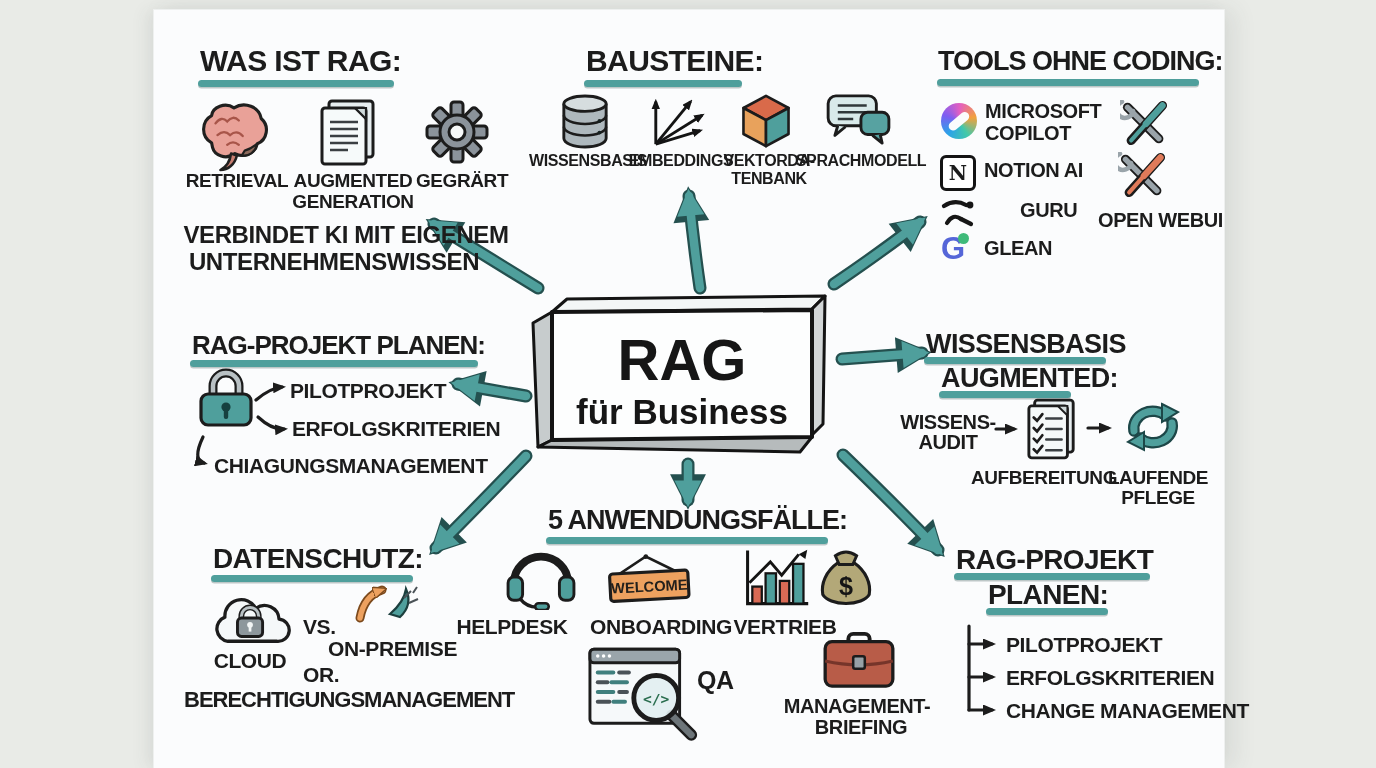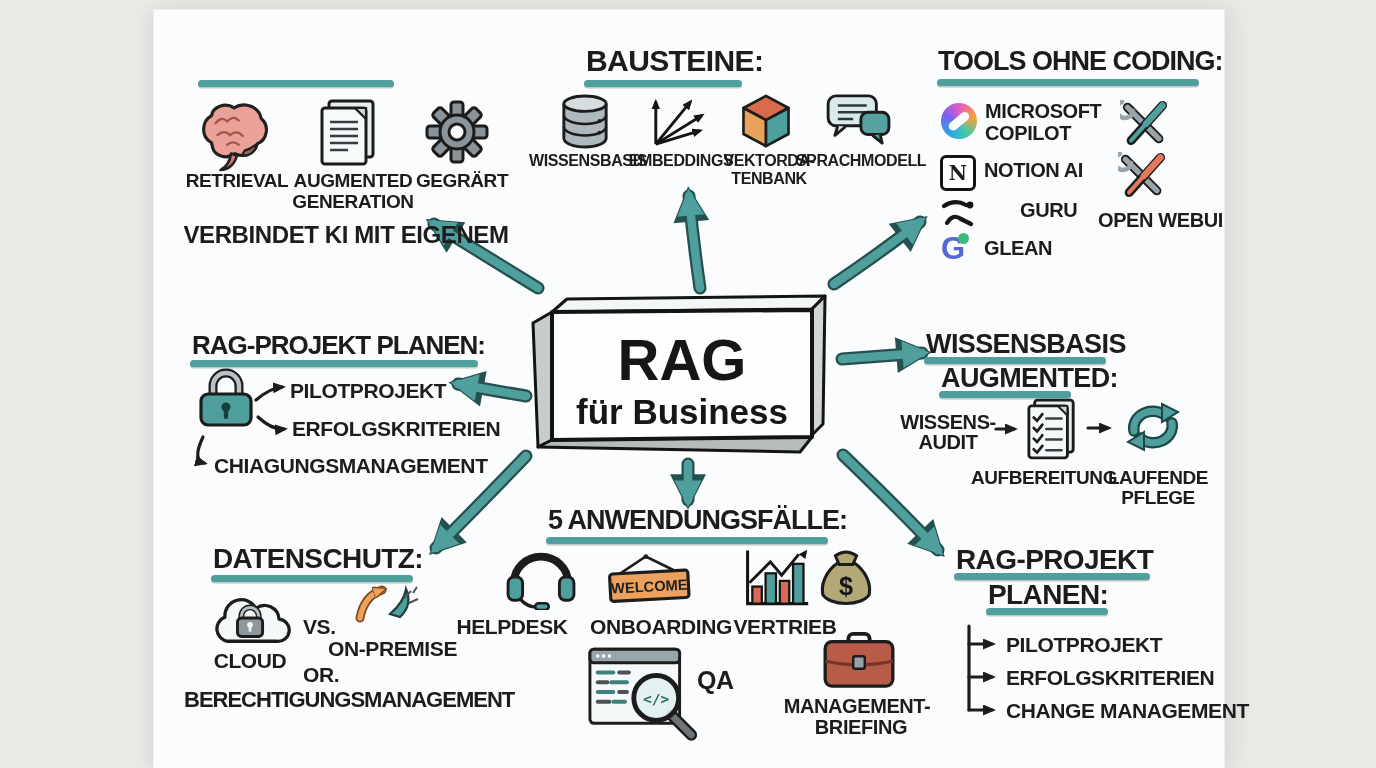--- a/index.html
+++ b/index.html
@@ -101,20 +101,21 @@
       <polygon points="552,312 812,309 825,296 567,299" fill="#f3f6f6" stroke-width="3"></polygon>
       <polygon points="812,309 825,296 823,424 810,437" fill="#d2d6d7" stroke-width="3"></polygon>
       <polygon points="552,312 533,323 538,447 552,440" fill="#c7cccd" stroke-width="3"></polygon>
       <polygon points="552,440 538,447 800,452 812,437" fill="#b6bbbc" stroke-width="3"></polygon>
       <polygon points="552,312 812,310 812,437 552,440" fill="#fdfefe" stroke-width="4"></polygon>
     </g>
     <text x="682" y="380" text-anchor="middle" font-size="58" font-weight="700" fill="#161616">RAG</text>
     <text x="682" y="424" text-anchor="middle" font-size="35" font-weight="700" fill="#161616">für Business</text>
   </svg>
 
+  <div class="abs t" style="left:200px;top:44px;font-size:30px;">WAS IST RAG:</div>
   <div class="ul" style="left:198px;top:80px;width:196px;"></div>
 
   <svg class="abs" style="left:198px;top:100px;" width="70" height="74" viewBox="0 0 72 76">
     <path d="M14 44 C3 38 3 22 14 16 C15 7 28 2 37 8 C48 1 63 7 65 19 C74 27 71 41 61 45 C59 55 47 60 38 55 C29 62 17 57 15 49 Z" fill="#e9a198" stroke="#20201f" stroke-width="3.2" stroke-linejoin="round"></path>
     <path d="M48 52 C56 50 60 45 61 45 C59 54 52 58 45 57 Z" fill="#8c6a5c" stroke="#20201f" stroke-width="2.2"></path>
     <path d="M34 55 C33 63 29 69 23 72 C31 72 38 66 40 57 Z" fill="#c97f72" stroke="#20201f" stroke-width="2.6" stroke-linejoin="round"></path>
     <g fill="none" stroke="#a85549" stroke-width="2.4" stroke-linecap="round">
       <path d="M18 24 q6 -8 12 -2 q6 -7 12 -1"></path>
       <path d="M20 36 q7 -6 13 0 q7 -6 13 1"></path>
       <path d="M30 46 q6 -5 12 0"></path>
@@ -137,20 +138,21 @@
       <circle cx="32" cy="32" r="17"></circle>
       <circle cx="32" cy="32" r="8" fill="#f7f9f9"></circle>
     </g>
   </svg>
 
   <div class="lbl cc" style="left:237px;top:170px;text-align:center;">RETRIEVAL</div>
   <div class="lbl cc" style="left:353px;top:170px;">AUGMENTED</div>
   <div class="lbl cc" style="left:353px;top:191px;">GENERATION</div>
   <div class="lbl cc" style="left:462px;top:170px;">GEGRÄRT</div>
   <div class="lbl cc" style="left:346px;top:221px;font-size:24px;">VERBINDET KI MIT EIGENEM</div>
+  <div class="lbl cc" style="left:334px;top:248px;font-size:24px;">UNTERNEHMENSWISSEN</div>
 
   <div class="abs t" style="left:586px;top:44px;font-size:30px;">BAUSTEINE:</div>
   <div class="ul" style="left:584px;top:80px;width:158px;"></div>
 
   <svg class="abs" style="left:560px;top:94px;" width="50" height="56" viewBox="0 0 52 58">
     <path d="M4 10 V46 a22 9 0 0 0 44 0 V10" fill="#aeb8bd" stroke="#1c1c1c" stroke-width="3"></path>
     <ellipse cx="26" cy="10" rx="22" ry="8" fill="#d6dddf" stroke="#1c1c1c" stroke-width="3"></ellipse>
     <path d="M4 22 a22 9 0 0 0 44 0 M4 34 a22 9 0 0 0 44 0" fill="none" stroke="#1c1c1c" stroke-width="2.6"></path>
     <circle cx="41" cy="28" r="2" fill="#16201f"></circle>
       <circle cx="41" cy="40" r="2" fill="#16201f"></circle>

